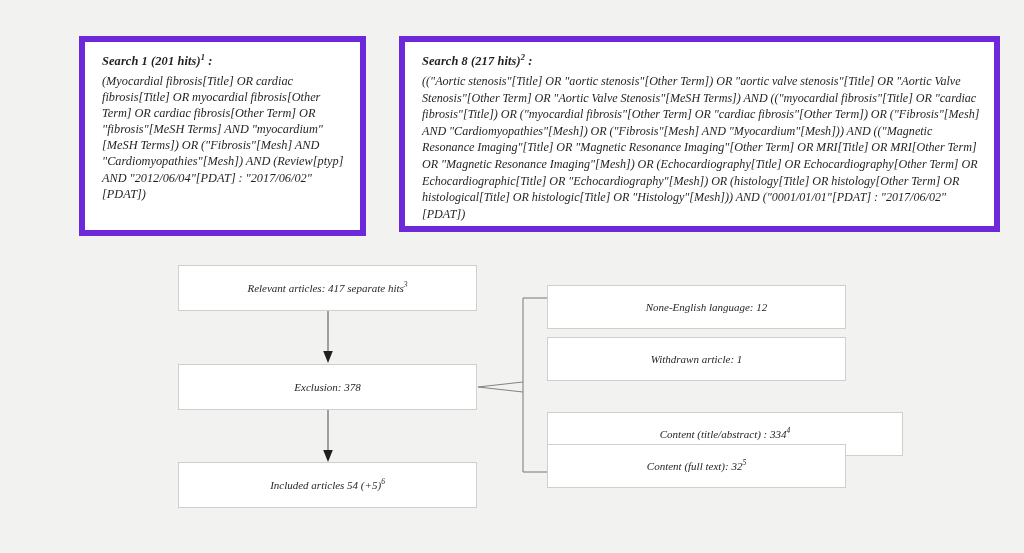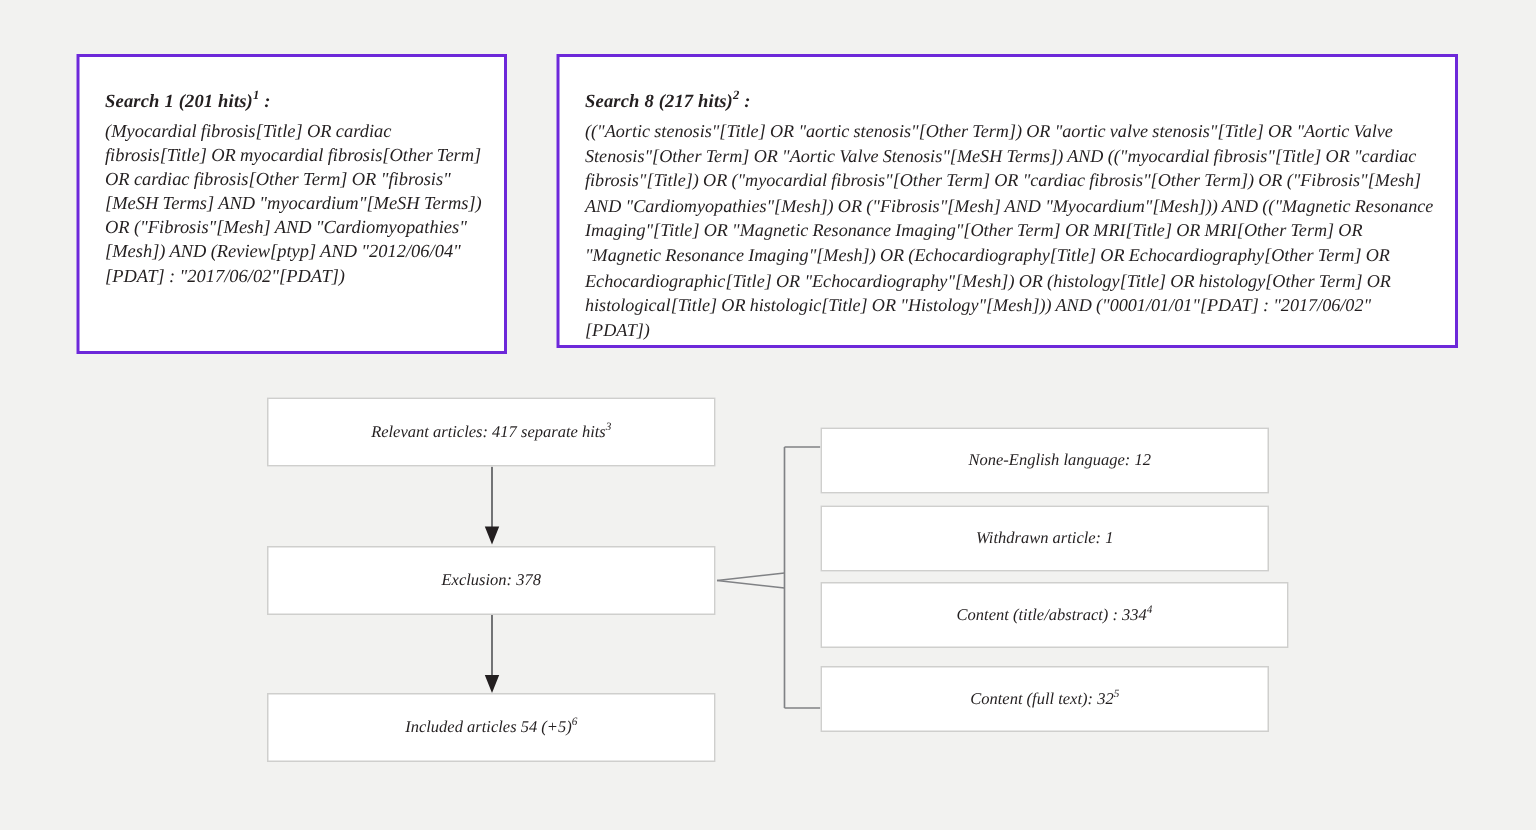--- a/index.html
+++ b/index.html
@@ -19,23 +19,24 @@
     position: absolute;
     left: 0; top: 0;
     width: 1024px;
     height: 553px;
   }
 
   
   .searchbox {
     position: absolute;
     background: #ffffff;
-    border: 2px solid #6d28d9;
+    border: 6px solid #6d28d9;
     box-sizing: border-box;
-    padding: 21px 14px 12px 17px;
+    padding: 11px 14px 12px 17px;
+    margin-left: 28px;
   }
   #search1-box {
     left: 51px;
     top: 36px;
     width: 287px;
     height: 200px;
   }
   #search2-box {
     left: 371px;
     top: 36px;
@@ -83,21 +84,21 @@
     color: #231f20;
     text-align: center;
     padding: 0 8px;
   }
   #box-relevant { left: 178px; top: 265px; width: 299px; height: 46px; }
   #box-exclusion { left: 178px; top: 364px; width: 299px; height: 46px; }
   #box-included  { left: 178px; top: 462px; width: 299px; height: 46px; }
 
   #box-excl-0 { left: 547px; top: 285px; width: 299px; height: 44px; padding-left: 28px; }
   #box-excl-1 { left: 547px; top: 337px; width: 299px; height: 44px; }
-  #box-excl-2 { left: 547px; top: 388px; width: 312px; height: 44px; }
+  #box-excl-2 { left: 547px; top: 412px; width: 356px; height: 44px; }
   #box-excl-3 { left: 547px; top: 444px; width: 299px; height: 44px; }
 
   
   #connectors {
     position: absolute;
     left: 0; top: 0;
     width: 1024px;
     height: 553px;
     pointer-events: none;
   }

